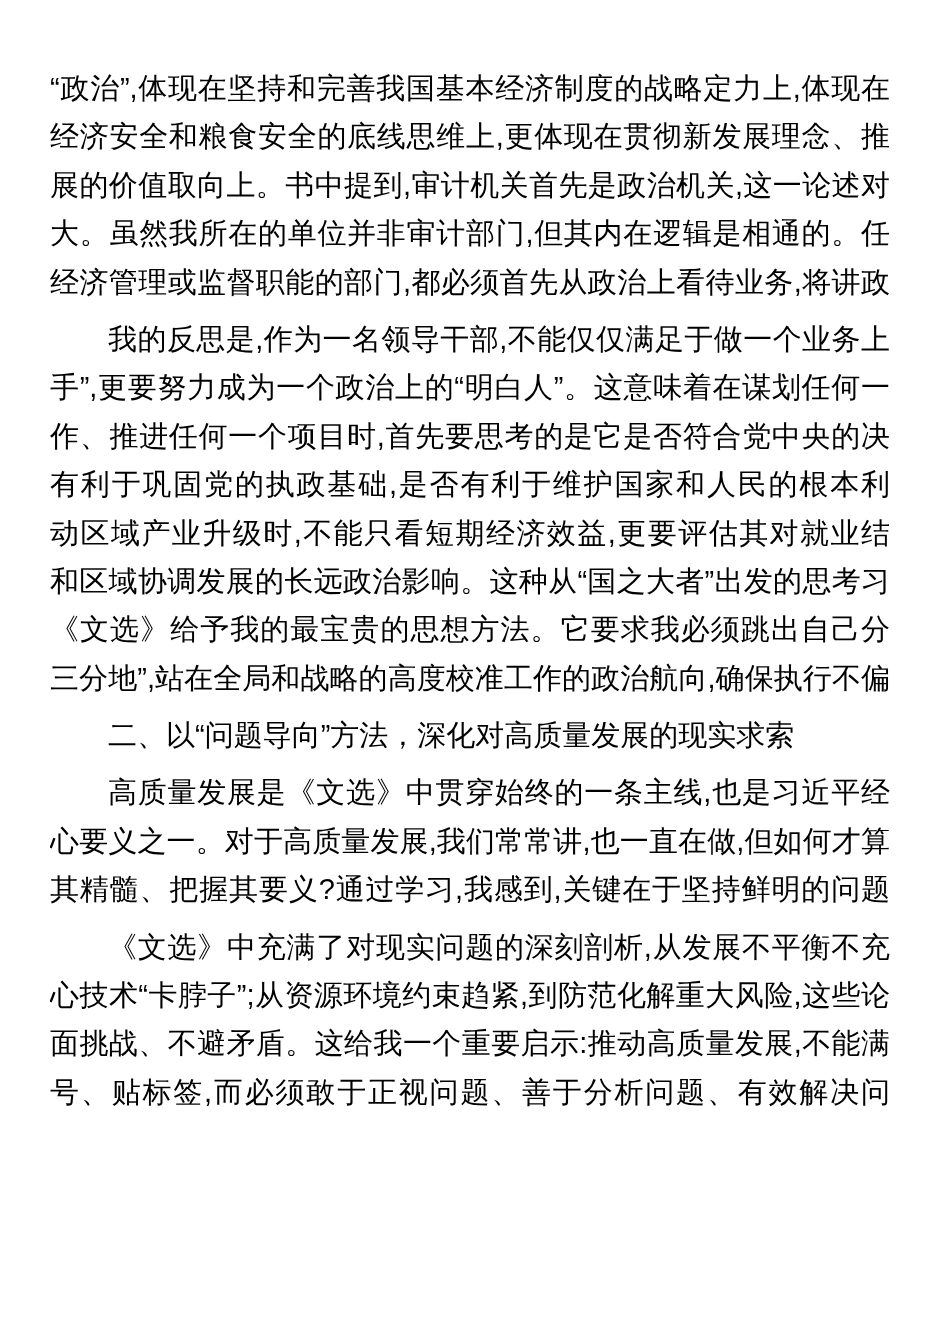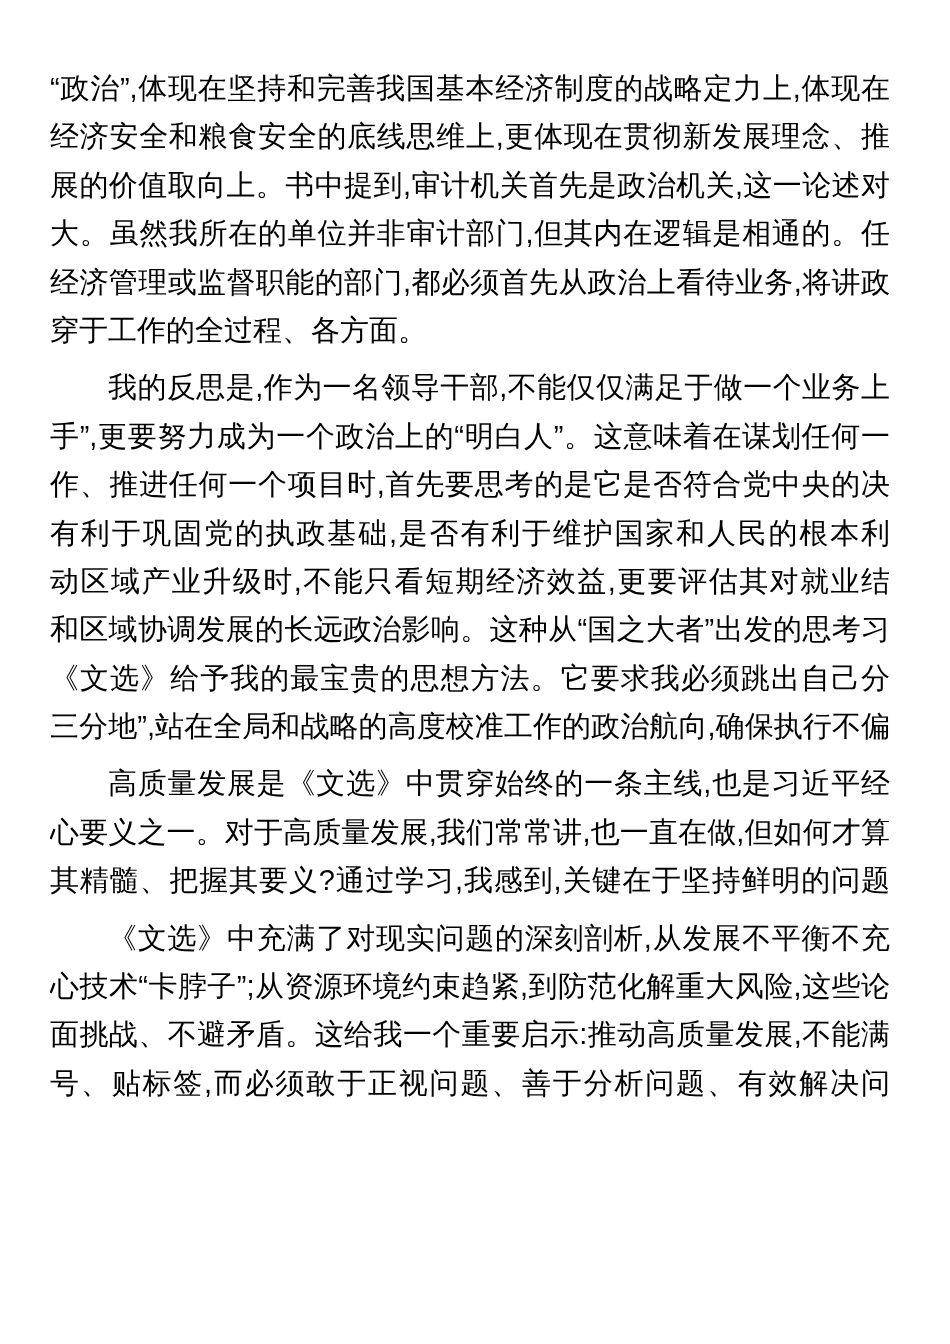--- a/index.html
+++ b/index.html
@@ -48,31 +48,33 @@
 <body>
 
 <div class="page">
   <div class="doc-body" id="doc-body" style="color: rgb(0, 0, 0);">
       <div class="para">
         <div class="line">“政治”,体现在坚持和完善我国基本经济制度的战略定力上,体现在确保国家</div>
         <div class="line">经济安全和粮食安全的底线思维上,更体现在贯彻新发展理念、推动高质量发</div>
         <div class="line">展的价值取向上。书中提到,审计机关首先是政治机关,这一论述对我触动很</div>
         <div class="line">大。虽然我所在的单位并非审计部门,但其内在逻辑是相通的。任何一个承担</div>
         <div class="line">经济管理或监督职能的部门,都必须首先从政治上看待业务,将讲政治的要求贯</div>
-        <div class="line flush-left">穿于工作的全过程、各方面。</div>
       </div>
       <div class="para">
         <div class="line indent">我的反思是,作为一名领导干部,不能仅仅满足于做一个业务上的“行家里</div>
         <div class="line">手”,更要努力成为一个政治上的“明白人”。这意味着在谋划任何一项工</div>
         <div class="line">作、推进任何一个项目时,首先要思考的是它是否符合党中央的决策部署,是否</div>
         <div class="line">有利于巩固党的执政基础,是否有利于维护国家和人民的根本利益。比如,在推</div>
         <div class="line">动区域产业升级时,不能只看短期经济效益,更要评估其对就业结构、生态环境</div>
         <div class="line">和区域协调发展的长远政治影响。这种从“国之大者”出发的思考习惯,是</div>
         <div class="line">《文选》给予我的最宝贵的思想方法。它要求我必须跳出自己分管的“一亩</div>
         <div class="line">三分地”,站在全局和战略的高度校准工作的政治航向,确保执行不偏向、不变</div>
+      </div>
+      <div class="para">
+        <div class="line indent flush-left">二、以“问题导向”方法，深化对高质量发展的现实求索</div>
       </div>
       <div class="para">
         <div class="line indent">高质量发展是《文选》中贯穿始终的一条主线,也是习近平经济思想的核</div>
         <div class="line">心要义之一。对于高质量发展,我们常常讲,也一直在做,但如何才算真正领会</div>
         <div class="line flush-left">其精髓、把握其要义?通过学习,我感到,关键在于坚持鲜明的问题导向。</div>
       </div>
       <div class="para">
         <div class="line indent">《文选》中充满了对现实问题的深刻剖析,从发展不平衡不充分,到关键核</div>
         <div class="line">心技术“卡脖子”;从资源环境约束趋紧,到防范化解重大风险,这些论述都直</div>
         <div class="line">面挑战、不避矛盾。这给我一个重要启示:推动高质量发展,不能满足于喊口</div>

